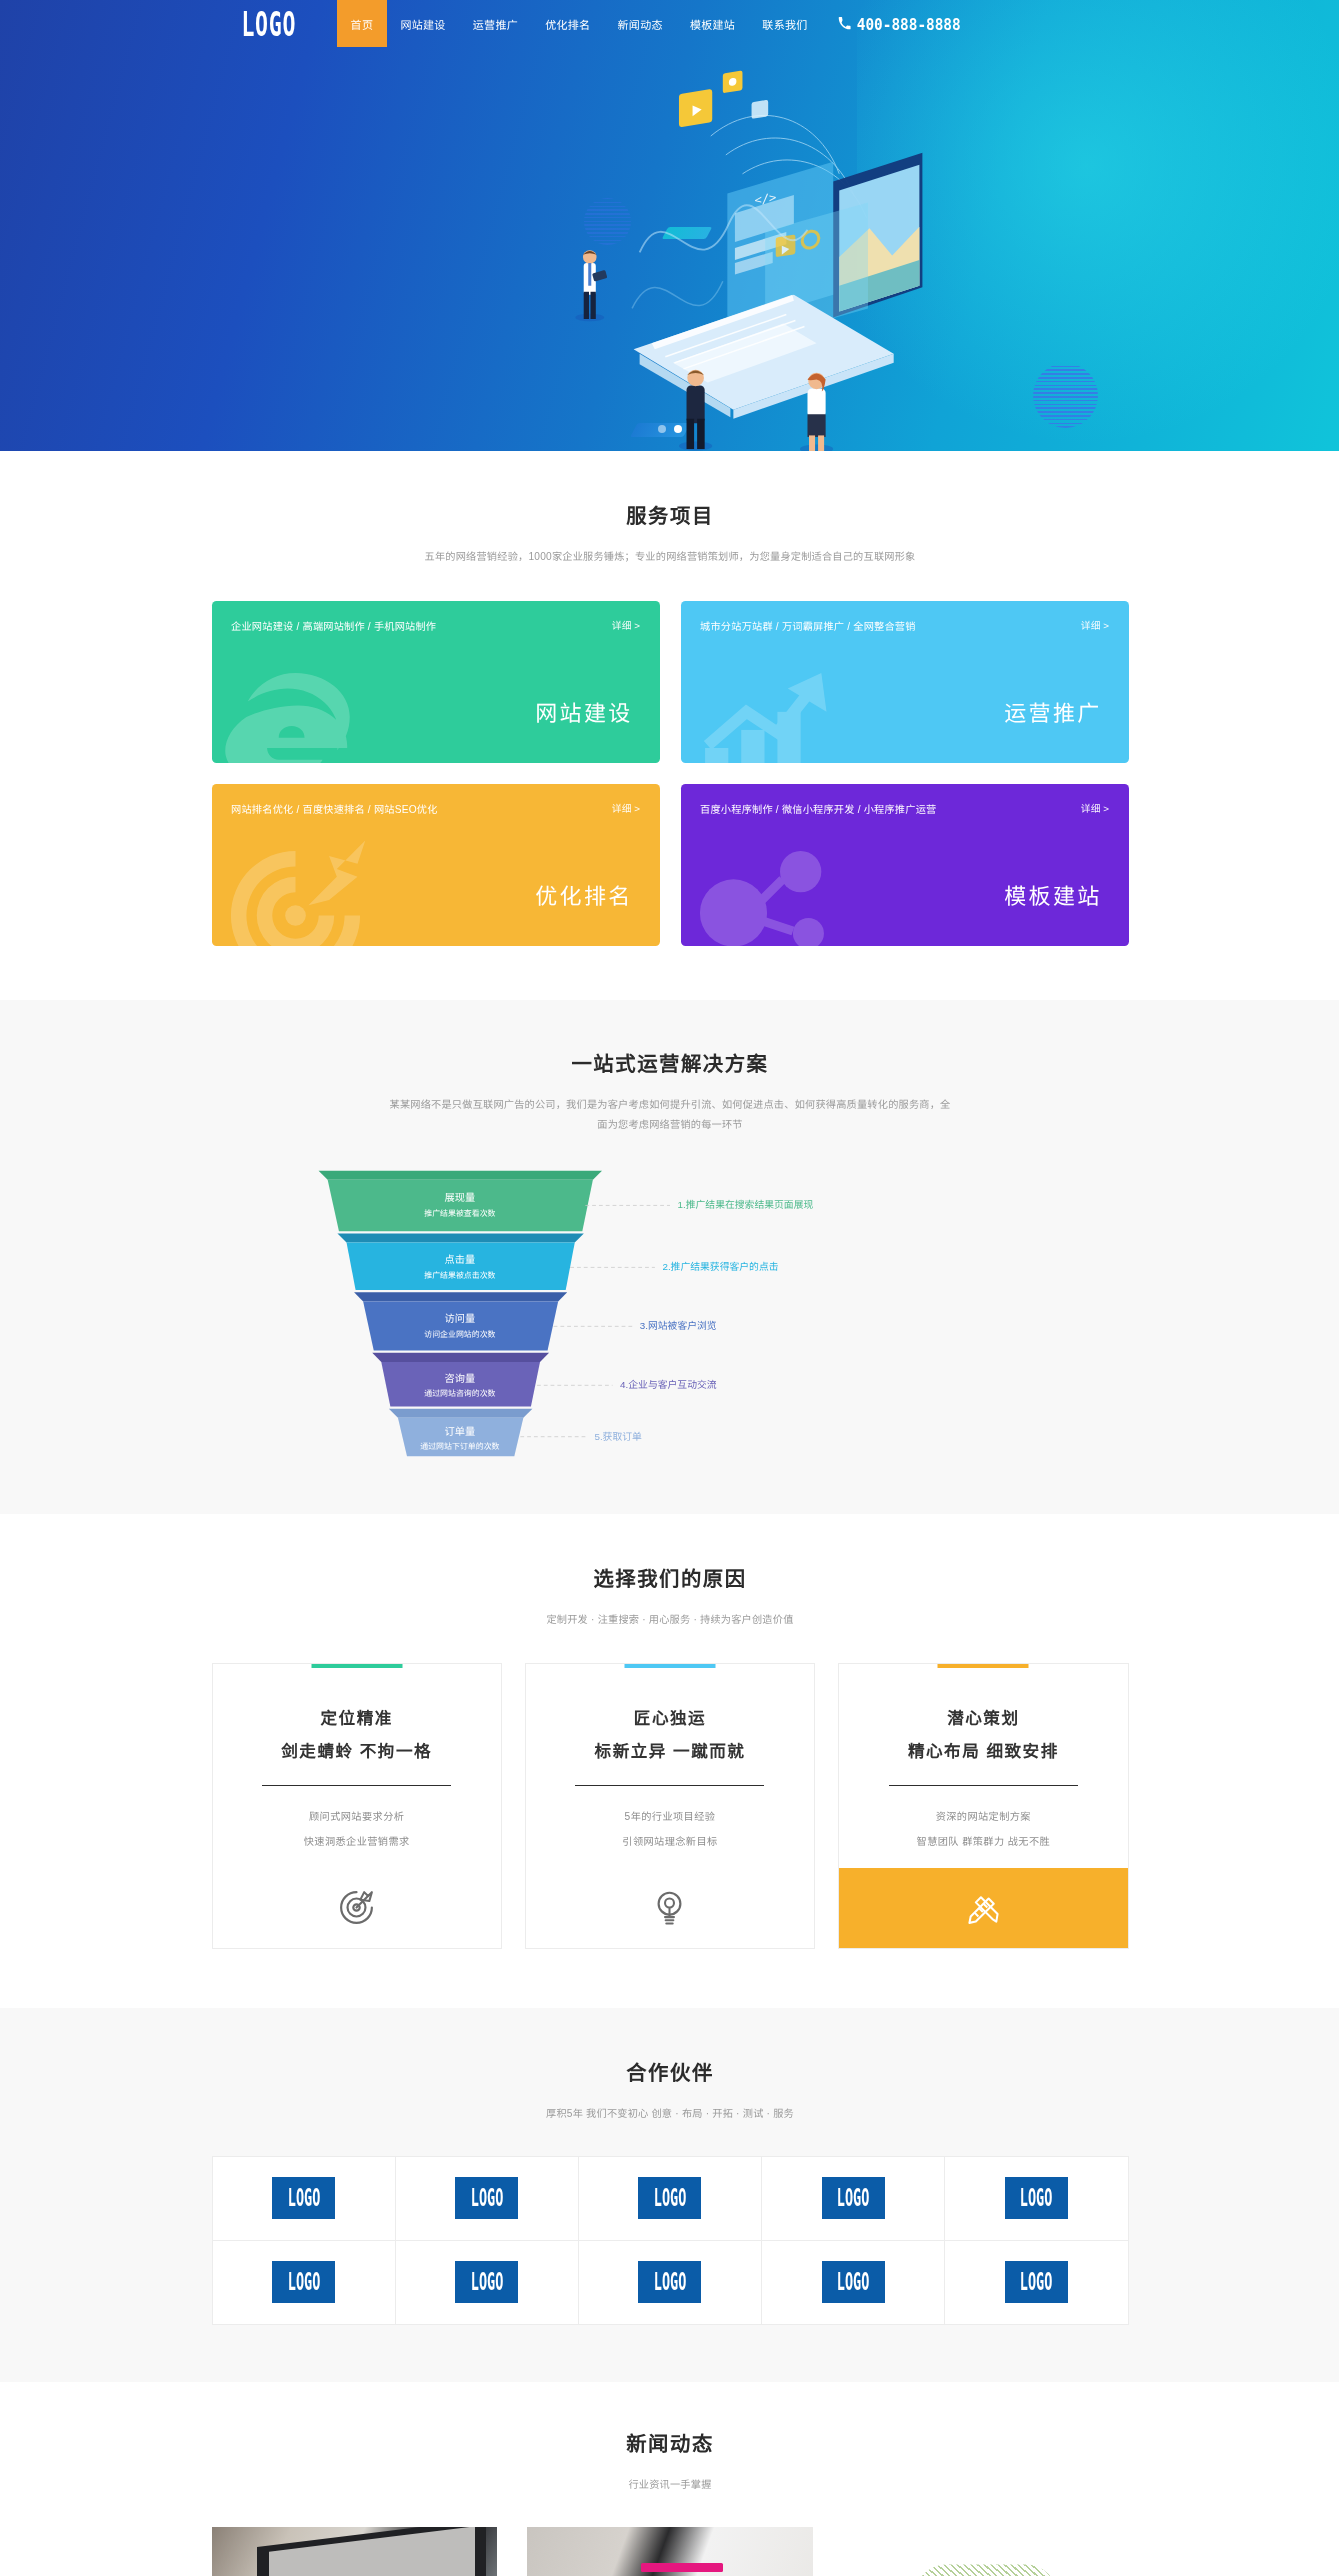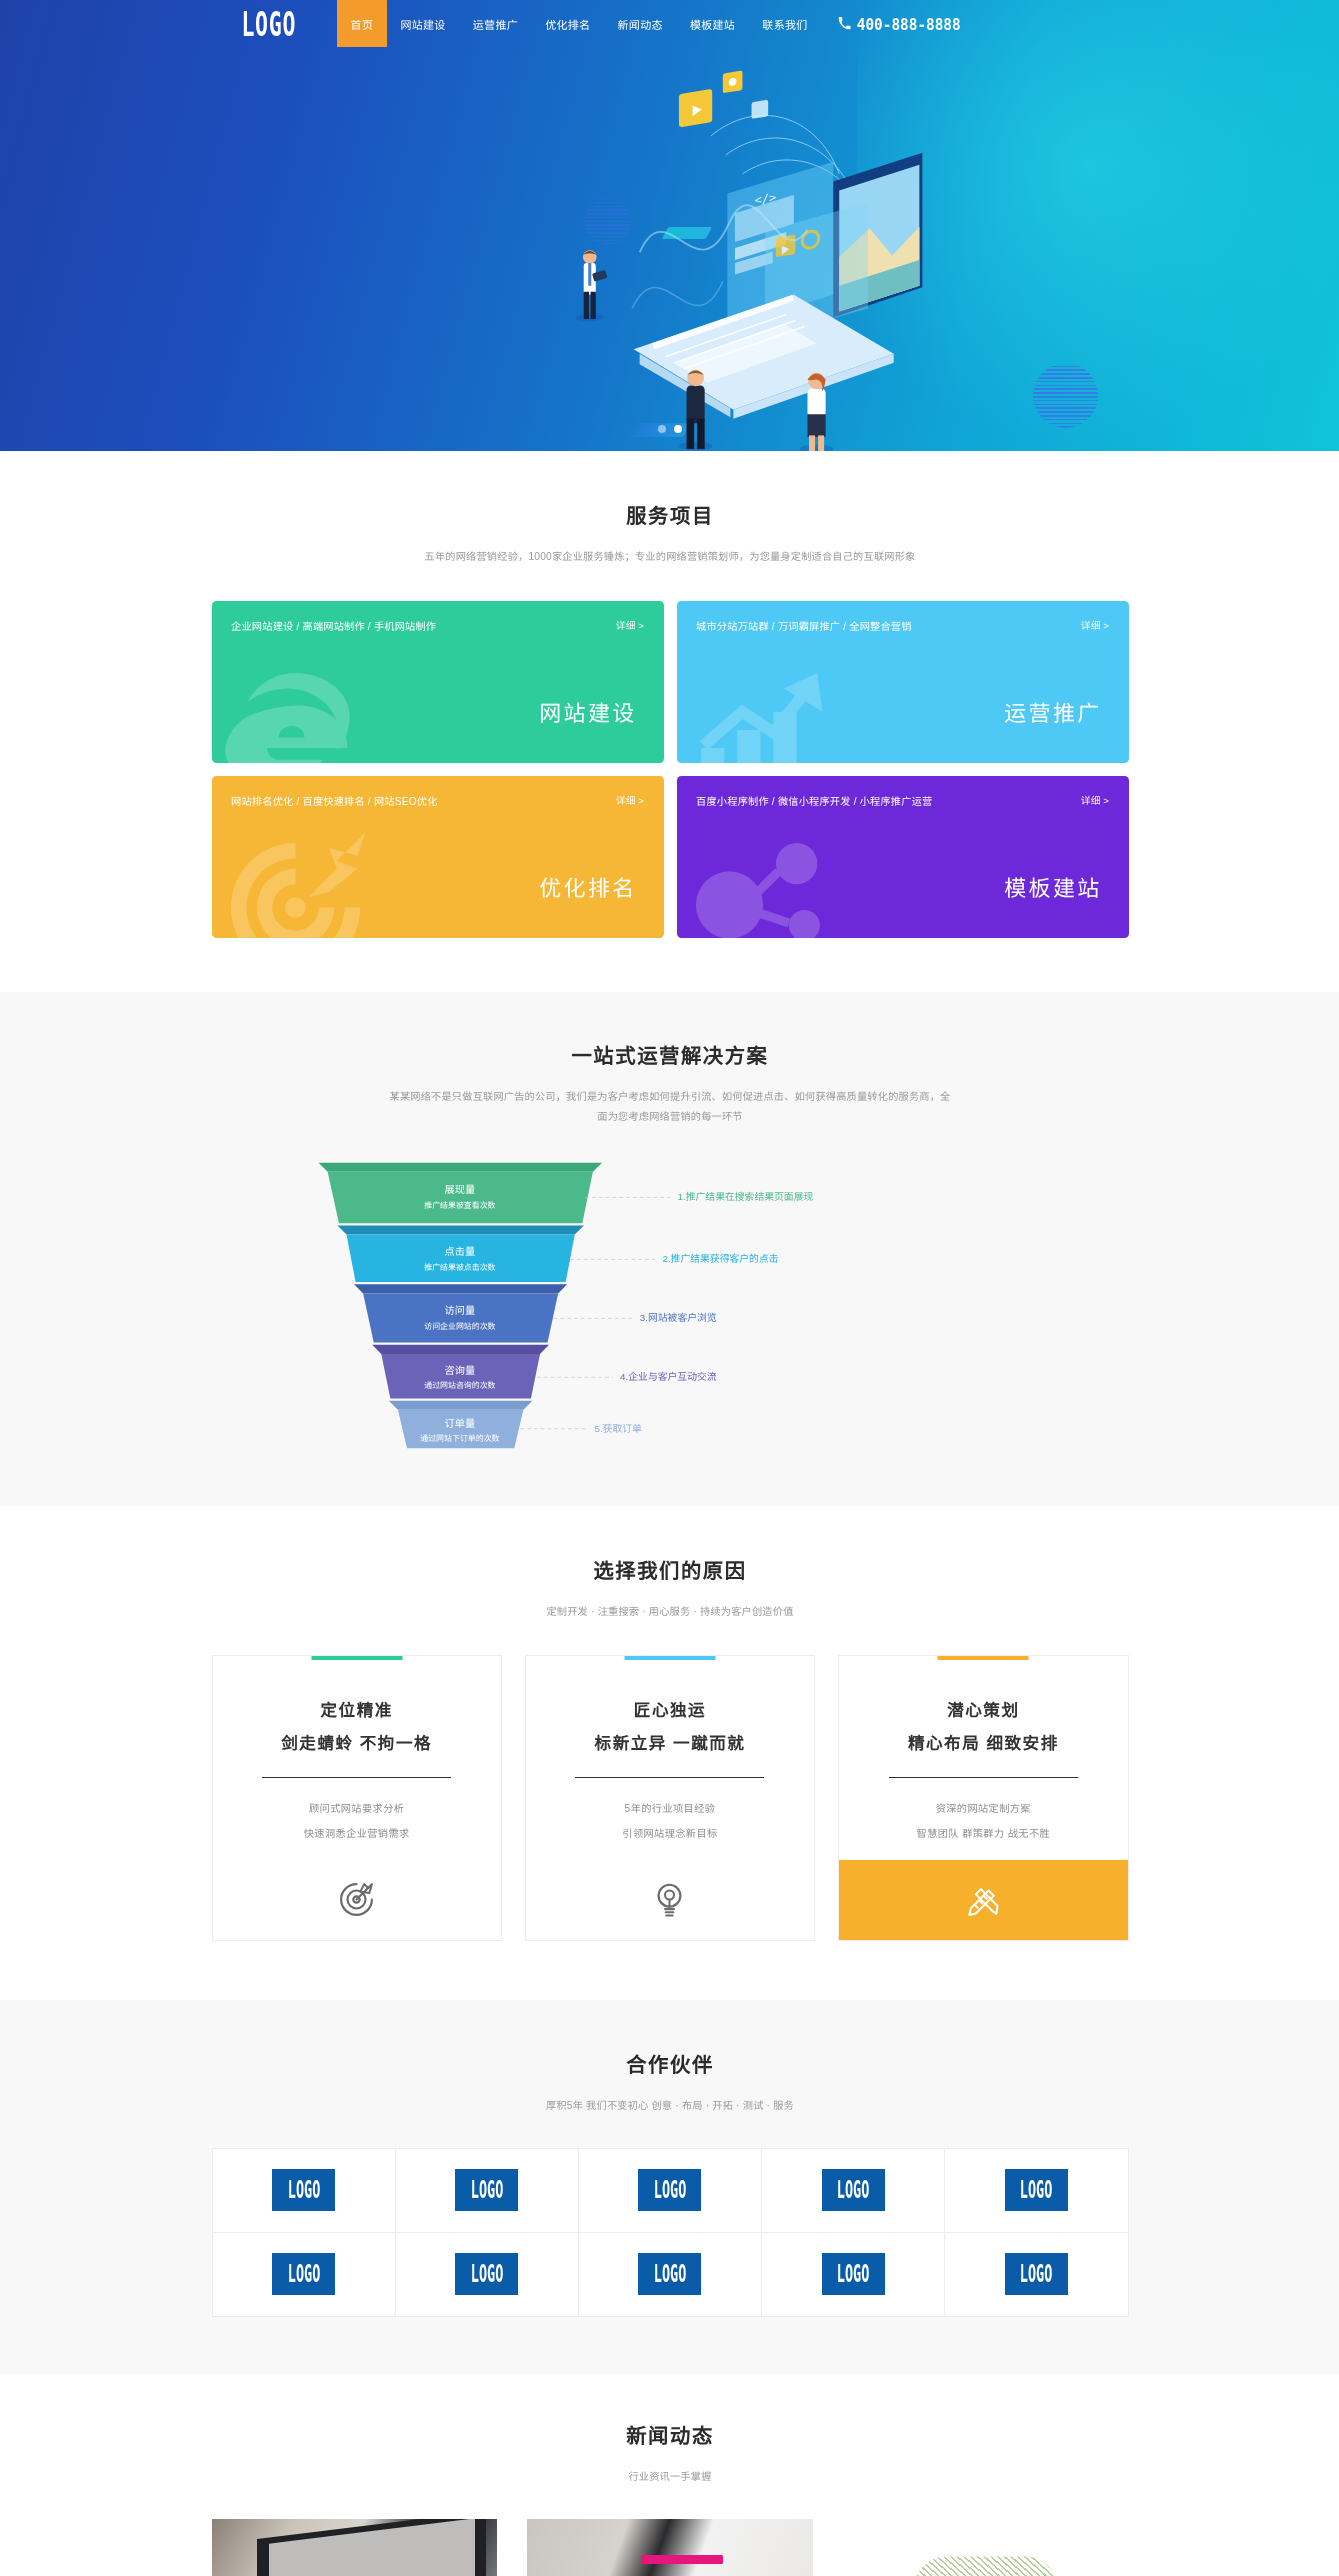--- a/index.html
+++ b/index.html
@@ -101,21 +101,21 @@
     font-size:20.4px; color:#2b2b2b; font-weight:700; letter-spacing:1.5px;
   }
   .sec-desc{
     margin-top:18px; font-size:10.2px; color:#9a9a9a; line-height:1.9; letter-spacing:0.2px;
   }
 
   
   .services{ padding:48px 0 54px; background:#fff; }
   .svc-grid{
     margin-top:35px;
-    display:grid; grid-template-columns:1fr 1fr; gap:13px;
+    display:grid; grid-template-columns:1fr 1fr; gap:21px;
   }
   .svc-card{
     position:relative; height:162px; border-radius:4.5px; overflow:hidden;
     padding:16.6px 19.6px; cursor:pointer;
   }
   .svc-top{ display:flex; justify-content:space-between; align-items:flex-start; position:relative; z-index:3;}
   .svc-tags{ color:#fff; font-size:10.2px; letter-spacing:0.2px; font-weight:500;}
   .svc-more{ color:#fff; font-size:9.8px; opacity:.95; white-space:nowrap;}
   .svc-name{
     position:absolute; right:27px; bottom:36px; z-index:3;

